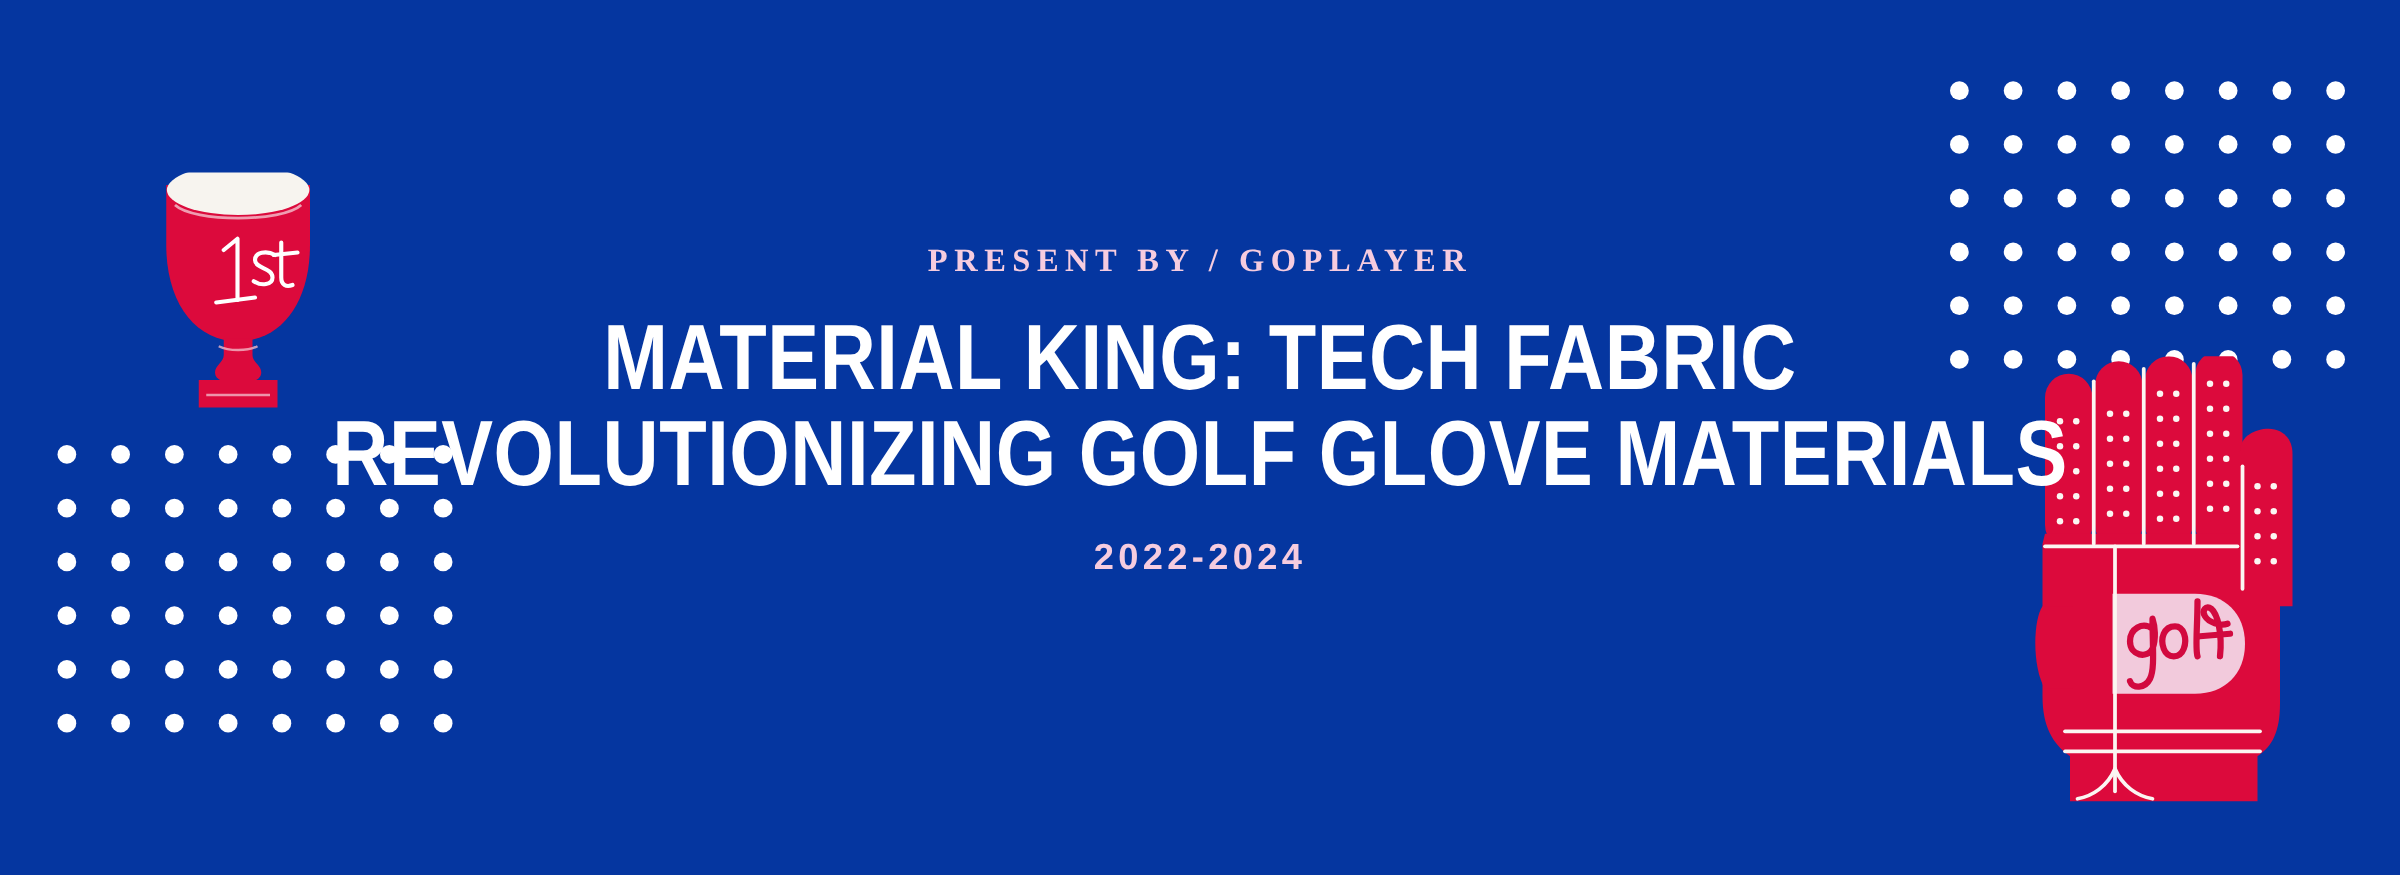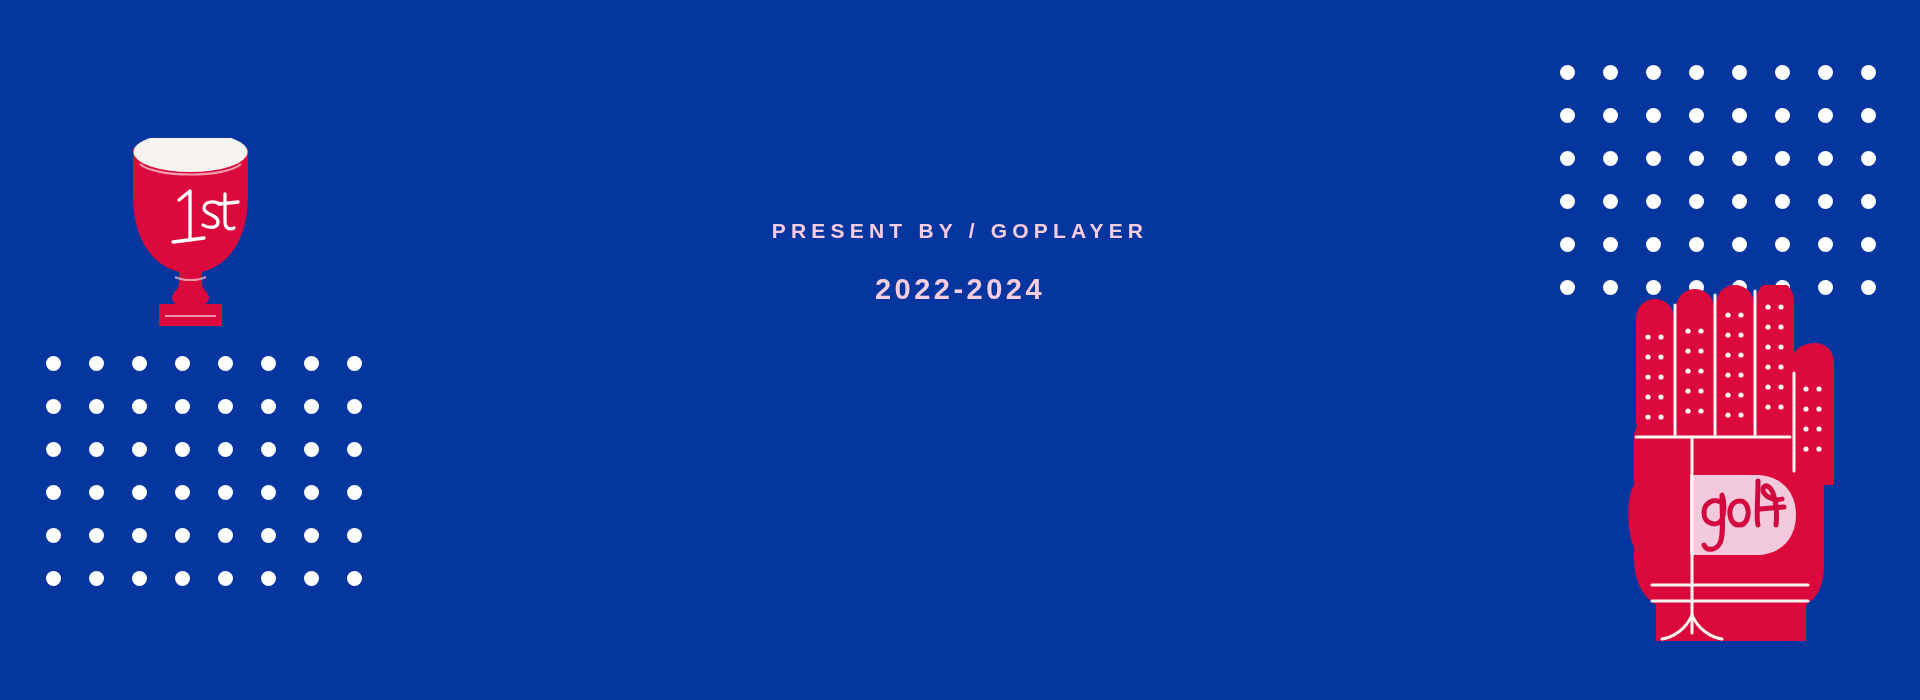--- a/index.html
+++ b/index.html
@@ -54,28 +54,27 @@
 
   
   .center-block {
     position:absolute;
     left:0; right:0; top:196px;
     text-align:center;
     z-index:5;
   }
 
   .kicker {
-    font-family:Liberation Sans, sans-serif;
-    font-size:21px;
+    font-family:Liberation Serif, serif;
+    font-size:26px;
     font-weight:bold;
     letter-spacing:5.2px;
     color:#F6CCDF;
     line-height:1;
     margin-bottom:30px;
-    margin-top:24px;
   }
 
   .headline {
     font-family:"Liberation Sans Narrow","Liberation Sans", sans-serif;
     font-weight:bold;
     color:#FFFFFF;
     line-height:0.93;
     letter-spacing:0.5px;
   }
   .headline .line {
@@ -337,17 +336,21 @@
         <circle cx="178" cy="164" r="2.6"></circle>
           <circle cx="191" cy="164" r="2.6"></circle>
       </g>
     </svg>
   </div>
 
   <div class="center-block">
 
     <div class="kicker">PRESENT BY / GOPLAYER</div>
 
+    <h1 class="headline">
+      <span class="line line-1">MATERIAL KING: TECH FABRIC</span>
+      <span class="line line-2">REVOLUTIONIZING GOLF GLOVE MATERIALS</span>
+    </h1>
 
     <div class="daterange">2022-2024</div>
   </div>
 
 </div>
 
 </body></html>

